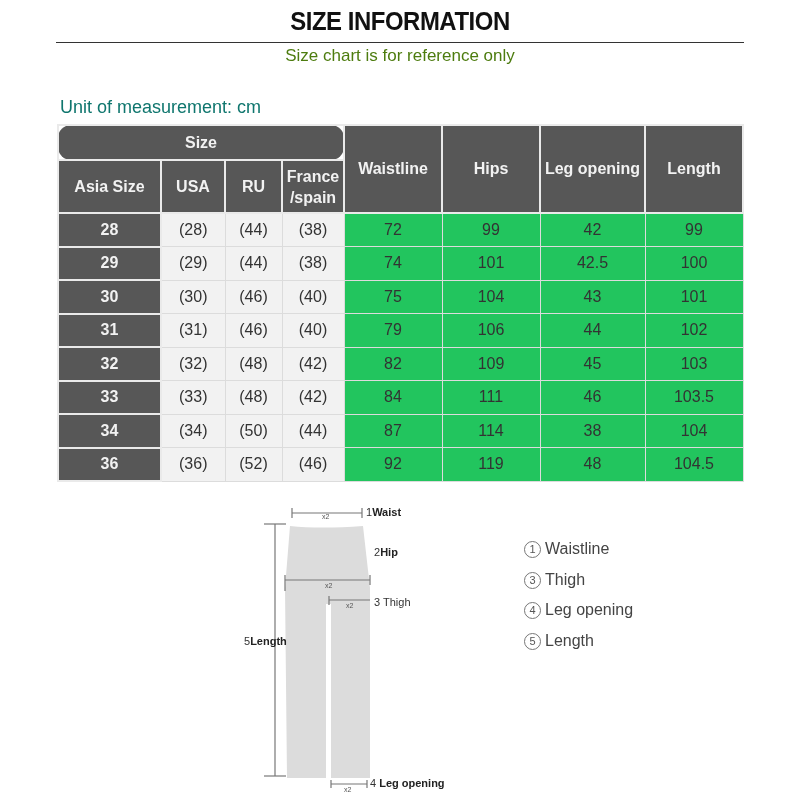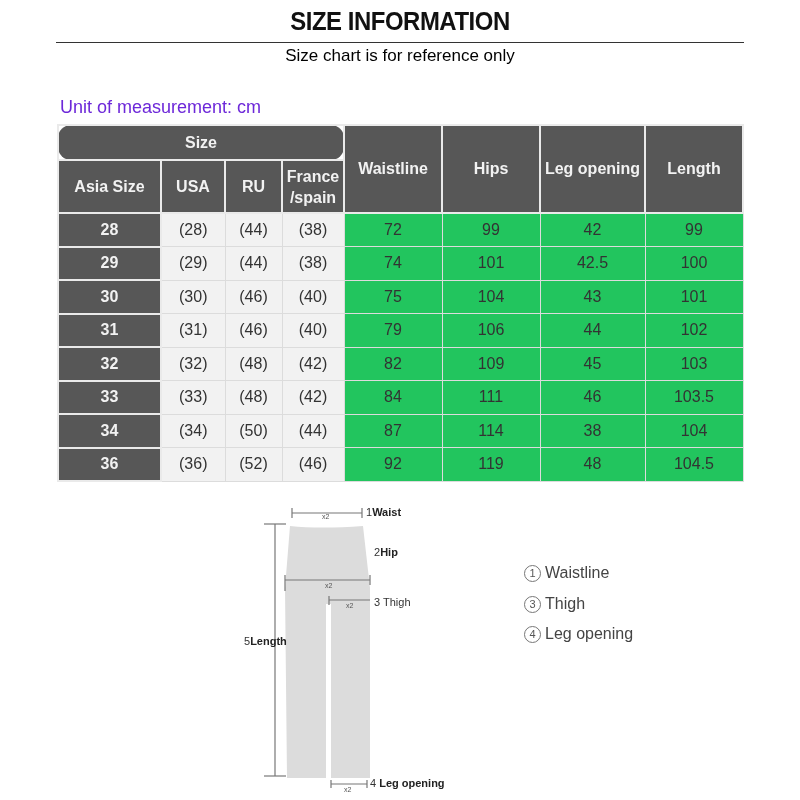--- a/index.html
+++ b/index.html
@@ -1,37 +1,37 @@
 <!DOCTYPE html>
 <html><head>
 <meta charset="utf-8">
 <style>
   html, body { margin:0; padding:0; }
   body { width:800px; height:800px; background:#ffffff; position:relative; overflow:hidden;
          font-family:"Liberation Sans", sans-serif; color:#222; }
   .title { position:absolute; top:6px; left:0; width:800px; text-align:center;
            font-size:26px; font-weight:bold; color:#111; letter-spacing:-0.5px; transform:scaleX(0.92); }
   .rule { position:absolute; top:42px; left:56px; width:688px; height:1px; background:#333; }
-  .subtitle { position:absolute; top:46px; left:0; width:800px; text-align:center; font-size:17px; color:#000000; }
-  .unit { position:absolute; top:97px; left:60px; font-size:18px; color:#6d28d9; }
+  .subtitle { position:absolute; top:46px; left:0; width:800px; text-align:center; font-size:17px; color:#4d7c0f; }
+  .unit { position:absolute; top:97px; left:60px; font-size:18px; color:#0f766e; }
   table.sz { position:absolute; top:124px; left:57px; border-collapse:collapse; table-layout:fixed; }
   table.sz th, table.sz td { text-align:center; padding:0; }
   table.sz th { background:#575757; color:#f2f2f2; font-weight:bold; font-size:16px;
                 border:2px solid #eaeaea; }
   table.sz th.top { height:33px;border-radius:13px; }
   table.sz th.sub { height:51px; line-height:21px; }
   table.sz td { height:31.5px; font-size:16px; color:#333; border:1px solid #dcdcdc; }
   table.sz td.asia { background:#575757; color:#f2f2f2; font-weight:bold; border:2px solid #eaeaea; }
   table.sz td.conv { background:#f2f2f2; }
   table.sz td.meas { background:#22c55e; }
   .diagram { position:absolute; left:0; top:0; }
   .dlabel { position:absolute; font-size:11px; color:#333; white-space:nowrap; }
   .dlabel b { font-weight:bold; color:#222; }
   .x2 { position:absolute; font-size:7px; color:#555; }
-  .legend { position:absolute; left:524px; top:560px; }
+  .legend { position:absolute; left:524px; top:536px; }
   .legend-item { font-size:16px; color:#444; height:30.5px; line-height:26px; white-space:nowrap; }
   .circ { display:inline-block; width:15px; height:15px; border:1px solid #777; border-radius:50%;
           font-size:11px; line-height:15px; text-align:center; margin-right:4px; vertical-align:1px; color:#555; }
 </style>
 </head>
 <body>
 
 <div class="title">SIZE INFORMATION</div>
 <div class="rule"></div>
 <div class="subtitle">Size chart is for reference only</div>
@@ -176,13 +176,14 @@
 <div class="dlabel" style="left:366px;top:506px"><span>1</span><b>Waist</b></div>
 <div class="dlabel" style="left:374px;top:546px"><span>2</span><b>Hip</b></div>
 <div class="dlabel" style="left:374px;top:596px"><span>3</span> <span>Thigh</span></div>
 <div class="dlabel" style="left:370px;top:777px"><span>4</span> <b>Leg opening</b></div>
 <div class="dlabel" style="left:244px;top:635px"><span>5</span><b>Length</b></div>
 
 <div class="legend" id="legend">
     <div class="legend-item"><span class="circ">1</span><span>Waistline</span></div>
     <div class="legend-item"><span class="circ">3</span><span>Thigh</span></div>
     <div class="legend-item"><span class="circ">4</span><span>Leg opening</span></div>
+    <div class="legend-item"><span class="circ">5</span><span>Length</span></div>
   </div>
 
 </body></html>

